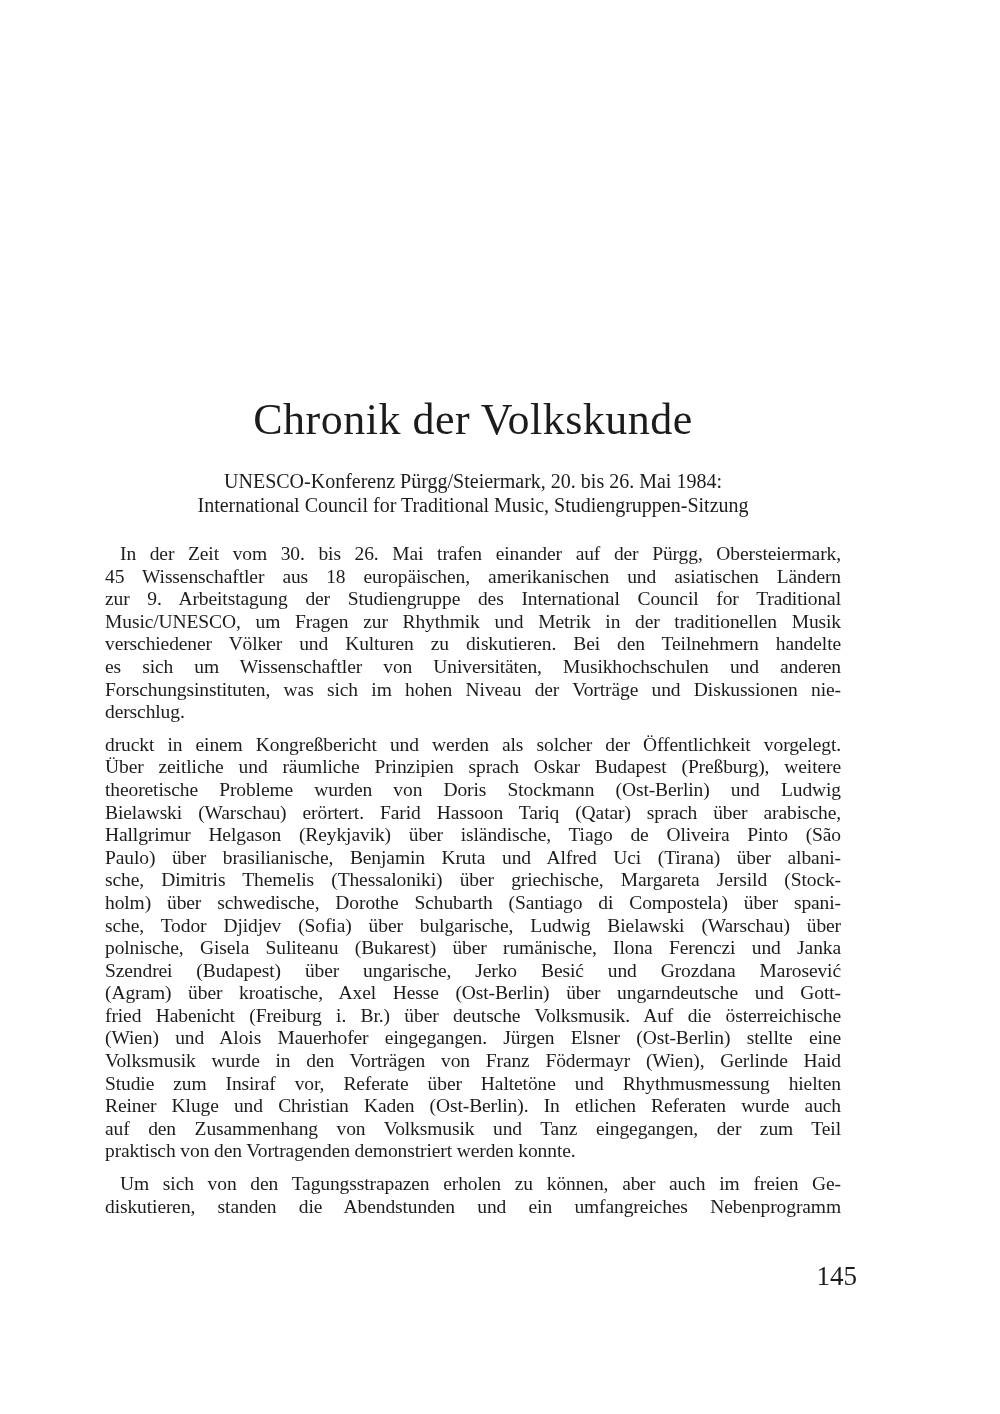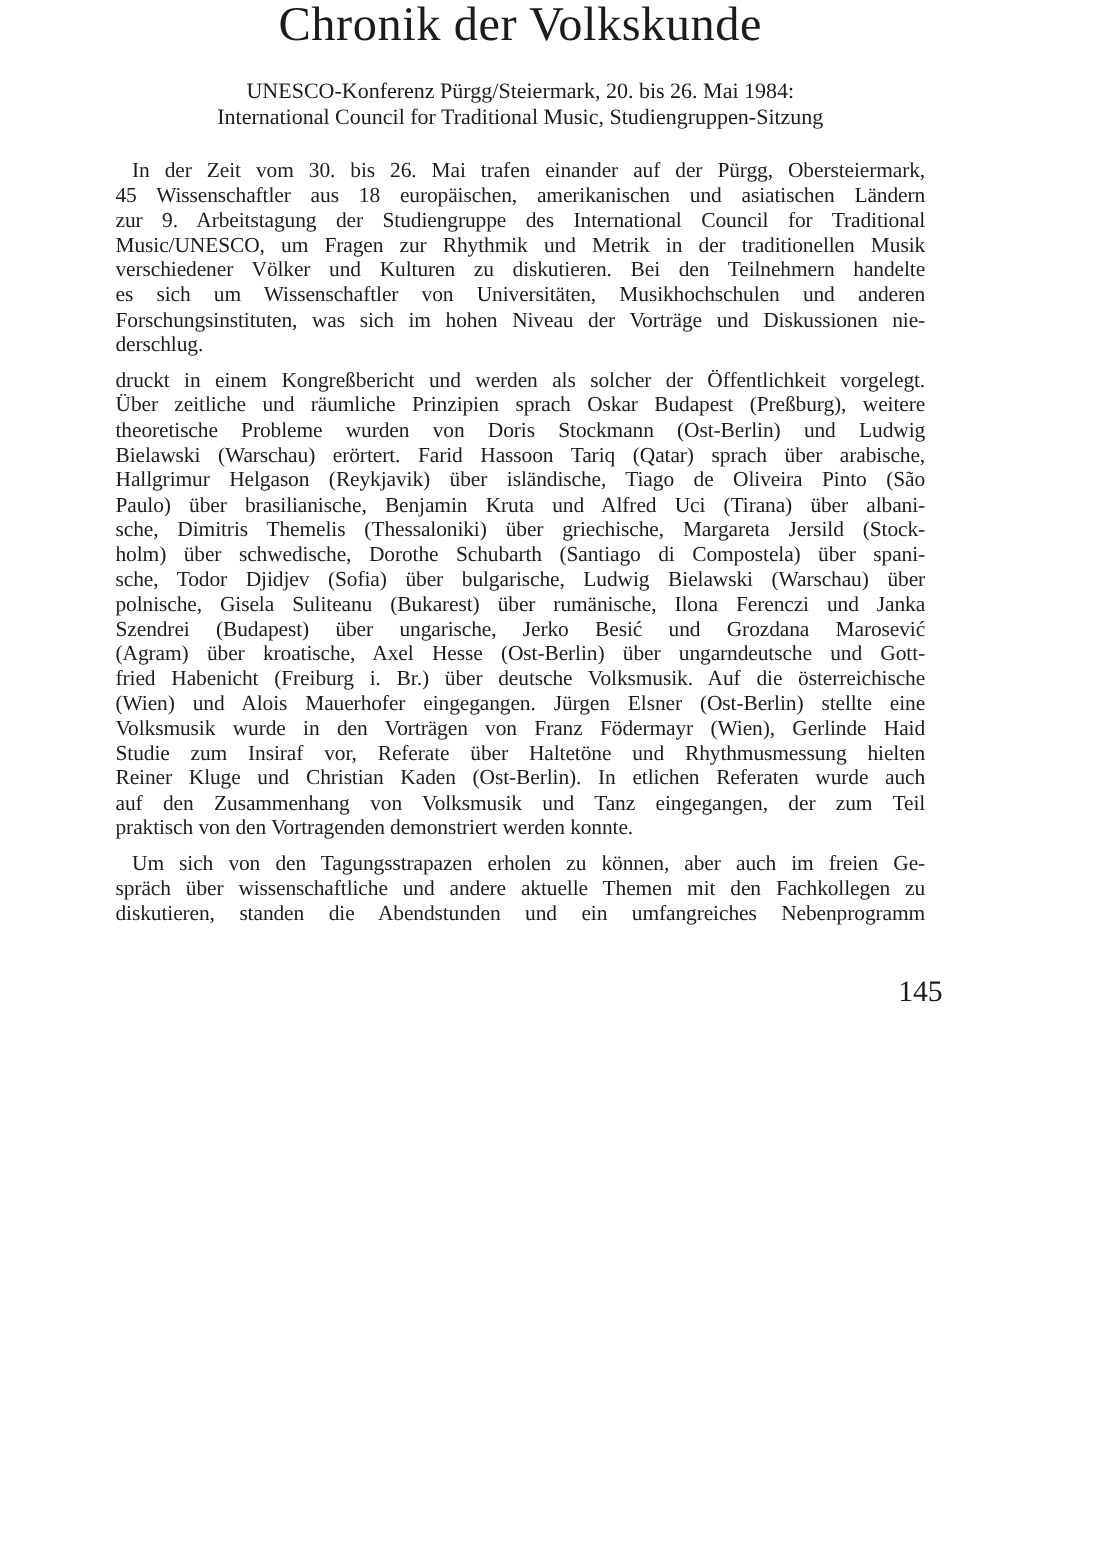--- a/index.html
+++ b/index.html
@@ -11,20 +11,21 @@
     width: 1000px;
     height: 1414px;
     overflow: hidden;
     font-family: "Liberation Serif", serif;
     color: #1c1c1c;
   }
   .page {
     position: relative;
     width: 736px;
     margin-left: 105px;
+    padding-top: 398px;
     box-sizing: content-box;
   }
   .title {
     margin: 0;
     font-size: 44px;
     font-weight: normal;
     line-height: 44px;
     text-align: center;
     letter-spacing: 0.5px;
     white-space: nowrap;
@@ -98,20 +99,19 @@
         <div class="line">fried Habenicht (Freiburg i. Br.) über deutsche Volksmusik. Auf die österreichische</div>
         <div class="line">(Wien) und Alois Mauerhofer eingegangen. Jürgen Elsner (Ost-Berlin) stellte eine</div>
         <div class="line">Volksmusik wurde in den Vorträgen von Franz Födermayr (Wien), Gerlinde Haid</div>
         <div class="line">Studie zum Insiraf vor, Referate über Haltetöne und Rhythmusmessung hielten</div>
         <div class="line">Reiner Kluge und Christian Kaden (Ost-Berlin). In etlichen Referaten wurde auch</div>
         <div class="line">auf den Zusammenhang von Volksmusik und Tanz eingegangen, der zum Teil</div>
         <div class="line last">praktisch von den Vortragenden demonstriert werden konnte.</div>
       </div>
     <div class="para p3">
         <div class="line first">Um sich von den Tagungsstrapazen erholen zu können, aber auch im freien Ge-</div>
-        <div class="line">spräch über wissenschaftliche und andere aktuelle Themen mit den Fachkollegen zu</div>
         <div class="line">diskutieren, standen die Abendstunden und ein umfangreiches Nebenprogramm</div>
       </div>
   </div>
 
   <div class="pagenum">145</div>
 
 </div>
 
 </body></html>

